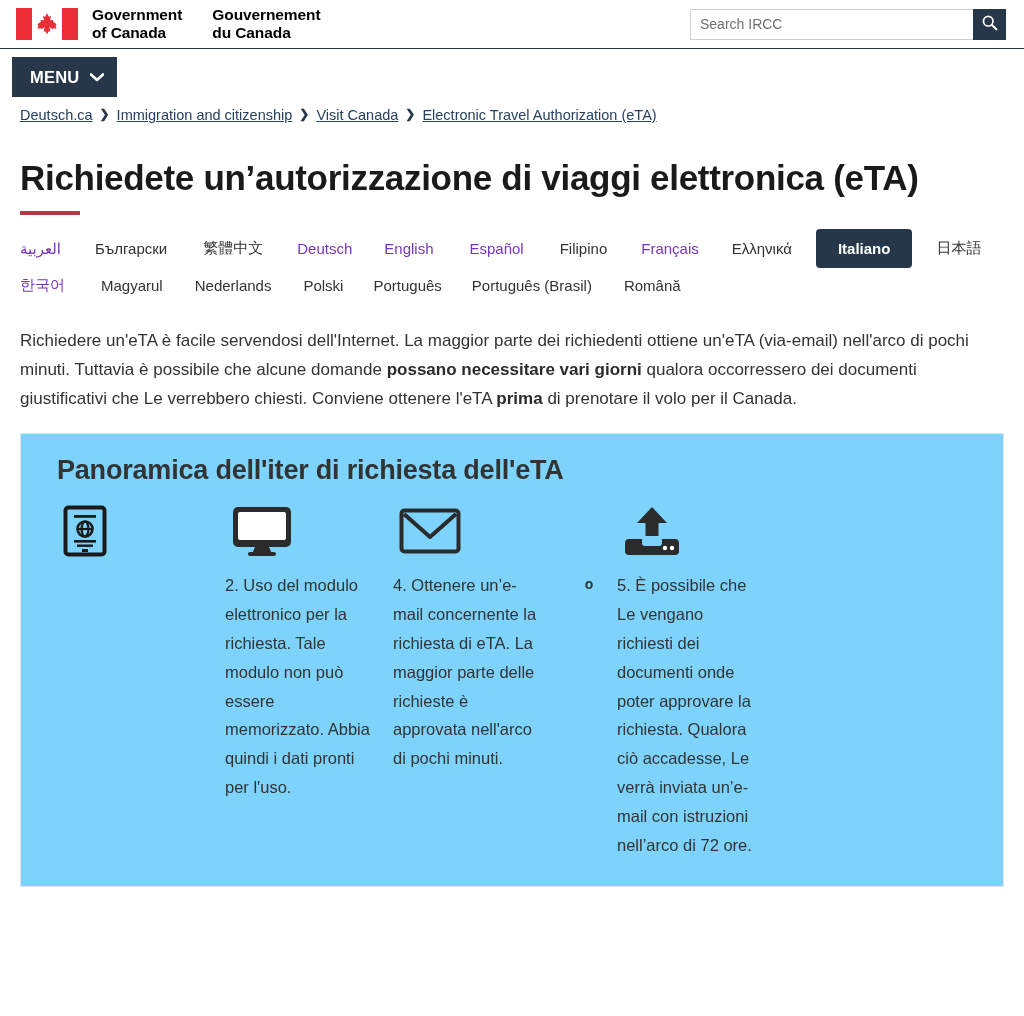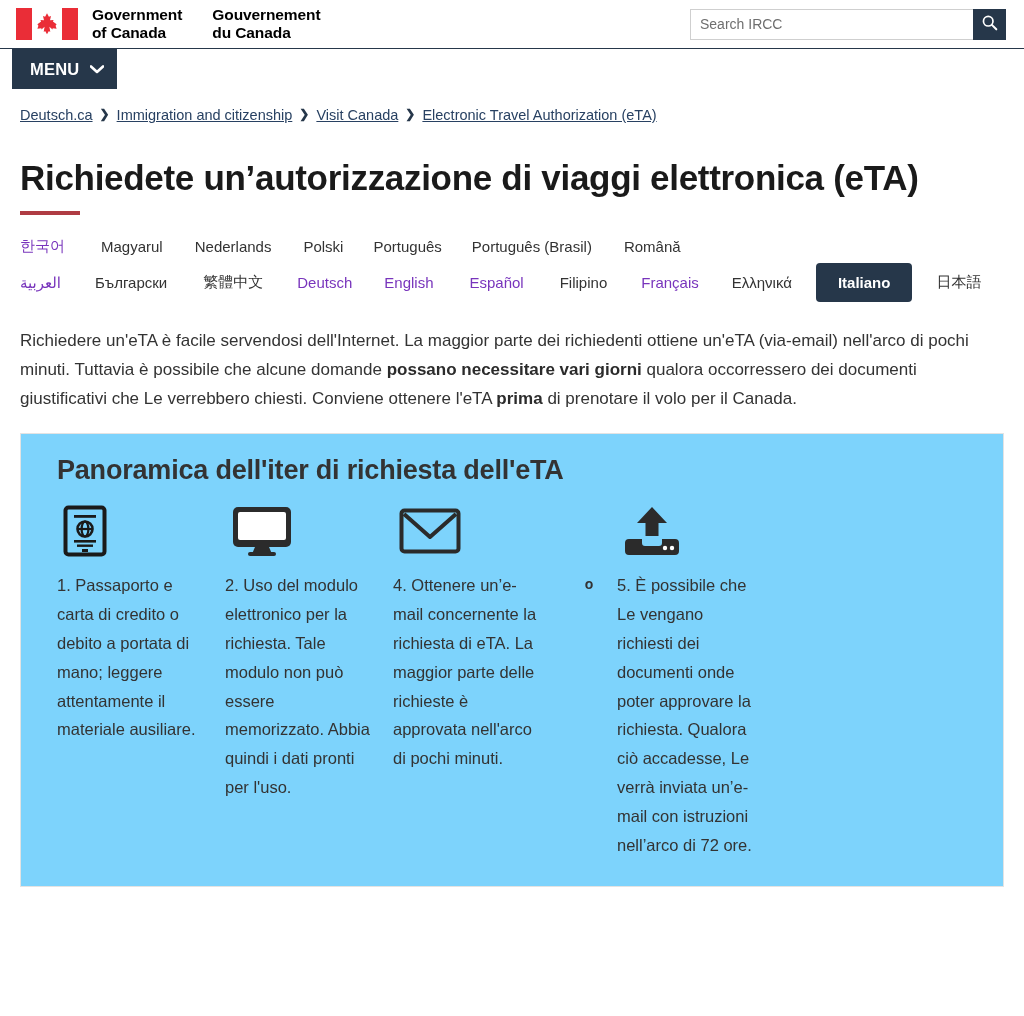--- a/index.html
+++ b/index.html
@@ -56,21 +56,21 @@
 
   
   .menu-strip {
     border-top: 1px solid #26374a;
     height: 44px;
     position: relative;
     background: #fff;
   }
   .menu-btn {
     position: absolute;
-    left: 12px; top: 0;
+    left: 12px; top: 8px;
     width: 105px; height: 40px;
     background: #26374a;
     color: #fff;
     border: none;
     display: flex; align-items: center;
     gap: 11px;
     padding-left: 18px;
     font-size: 16.5px;
     font-weight: 700;
     font-family: "Liberation Sans", sans-serif;
@@ -254,41 +254,41 @@
   <span class="bc-sep">❯</span>
   <a>Visit Canada</a>
   <span class="bc-sep">❯</span>
   <a>Electronic Travel Authorization (eTA)</a>
 </nav>
 
 <h1 class="page-title">Richiedete un’autorizzazione di viaggi elettronica (eTA)</h1>
 <div class="title-rule"></div>
 
 <div class="lang-rows">
-  <div class="lang-row row2" id="lang-row-2">
-      <a class="lang-link" style="margin-left: 0px;">한국어</a>
-      <a class="lang-link neutral" style="margin-left: 36px;">Magyarul</a>
-      <a class="lang-link neutral" style="margin-left: 32px;">Nederlands</a>
-      <a class="lang-link neutral" style="margin-left: 32px;">Polski</a>
-      <a class="lang-link neutral" style="margin-left: 30px;">Português</a>
-      <a class="lang-link neutral" style="margin-left: 30px;">Português (Brasil)</a>
-      <a class="lang-link neutral" style="margin-left: 32px;">Română</a>
-    </div>
   <div class="lang-row" id="lang-row-1">
       <a class="lang-link" style="margin-left: 0px;">العربية</a>
       <a class="lang-link neutral" style="margin-left: 34px;">Български</a>
       <a class="lang-link neutral" style="margin-left: 36px;">繁體中文</a>
       <a class="lang-link" style="margin-left: 34px;">Deutsch</a>
       <a class="lang-link" style="margin-left: 32px;">English</a>
       <a class="lang-link" style="margin-left: 36px;">Español</a>
       <a class="lang-link neutral" style="margin-left: 36px;">Filipino</a>
       <a class="lang-link" style="margin-left: 34px;">Français</a>
       <a class="lang-link neutral" style="margin-left: 33px;">Ελληνικά</a>
       <a class="lang-active" style="margin-left: 24px;">Italiano</a>
       <a class="lang-link neutral" style="margin-left: 24px;">日本語</a>
+    </div>
+  <div class="lang-row row2" id="lang-row-2">
+      <a class="lang-link" style="margin-left: 0px;">한국어</a>
+      <a class="lang-link neutral" style="margin-left: 36px;">Magyarul</a>
+      <a class="lang-link neutral" style="margin-left: 32px;">Nederlands</a>
+      <a class="lang-link neutral" style="margin-left: 32px;">Polski</a>
+      <a class="lang-link neutral" style="margin-left: 30px;">Português</a>
+      <a class="lang-link neutral" style="margin-left: 30px;">Português (Brasil)</a>
+      <a class="lang-link neutral" style="margin-left: 32px;">Română</a>
     </div>
 </div>
 
 <p class="intro">
   <span>Richiedere un'eTA è facile servendosi dell'Internet. La maggior parte dei richiedenti ottiene un'eTA (via-email) nell'arco di pochi minuti. Tuttavia è possibile che alcune domande </span><b>possano necessitare vari giorni</b><span> qualora occorressero dei documenti giustificativi che Le verrebbero chiesti. Conviene ottenere l'eTA </span><b>prima</b><span> di prenotare il volo per il Canada.</span>
 </p>
 
 <section class="panel">
   <h2 class="panel-title">Panoramica dell'iter di richiesta dell'eTA</h2>
   <div class="steps" id="steps-container">
@@ -298,21 +298,20 @@
             <rect x="2.5" y="2.5" width="39" height="47" rx="3" fill="none" stroke="#1a1a1a" stroke-width="4"></rect>
             <rect x="11" y="10" width="22" height="2.8" fill="#1a1a1a"></rect>
             <circle cx="22" cy="24" r="7.5" fill="none" stroke="#1a1a1a" stroke-width="2.6"></circle>
             <line x1="14.5" y1="24" x2="29.5" y2="24" stroke="#1a1a1a" stroke-width="2.2"></line>
             <ellipse cx="22" cy="24" rx="3.4" ry="7.5" fill="none" stroke="#1a1a1a" stroke-width="2.2"></ellipse>
             <rect x="11" y="35" width="22" height="2.6" fill="#1a1a1a"></rect>
             <rect x="14" y="39.5" width="16" height="2.4" fill="#1a1a1a"></rect>
             <rect x="19" y="44" width="6" height="3" fill="#1a1a1a"></rect>
           </svg>
         </div>
-        <div class="step-text">1. Passaporto e carta di credito o debito a portata di mano; leggere attentamente il materiale ausiliare.</div>
       </div>
       <div class="step">
         <div class="step-icon">
           <svg width="62" height="52" viewBox="0 0 62 52" aria-hidden="true">
             <rect x="2" y="2" width="58" height="40" rx="5" fill="#2b2b2b"></rect>
             <rect x="7" y="7" width="48" height="28" rx="2" fill="#ffffff"></rect>
             <path d="M24 42h14l3 7H21z" fill="#2b2b2b"></path>
             <rect x="17" y="47" width="28" height="4" rx="2" fill="#2b2b2b"></rect>
           </svg>
         </div>

